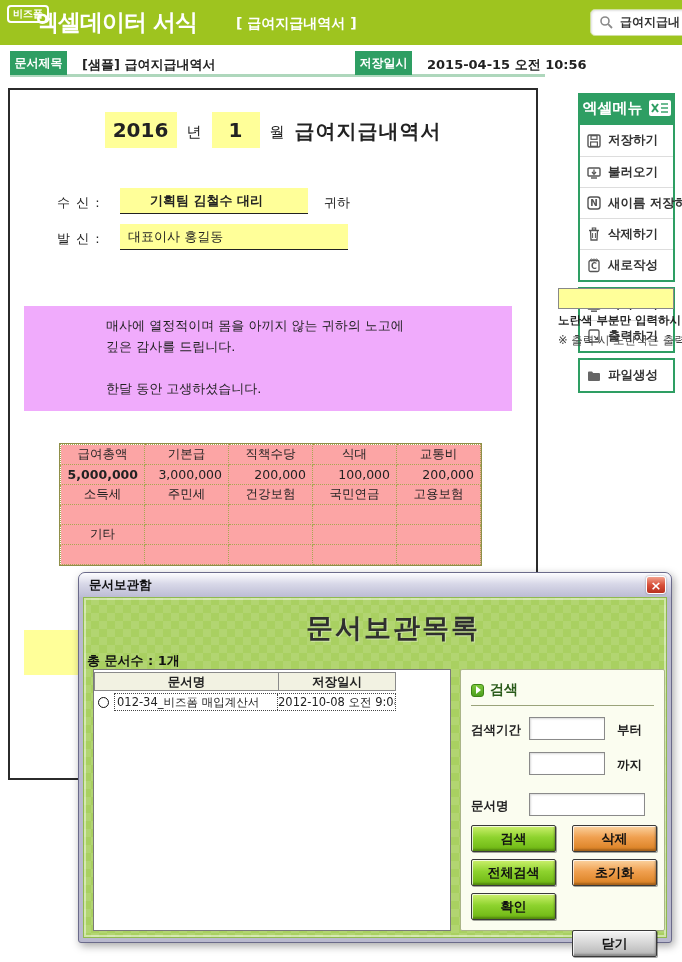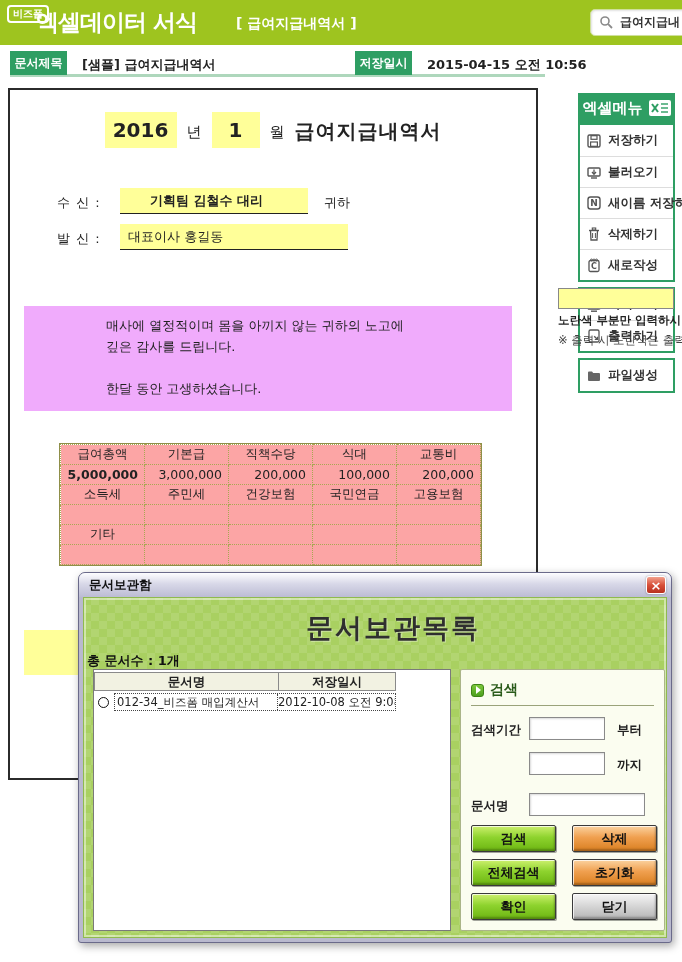--- a/index.html
+++ b/index.html
@@ -120,21 +120,21 @@
   .field-row .fsuffix { position:absolute; left:146px; top:5px; font-size:12.5px; font-weight:bold; color:#222; }
   .field-row.docname { margin-top:17px; }
   .field-row.docname input { width:116px; }
   .btn-grid { position:absolute; left:10px; top:155px; width:186px; display:grid;
               grid-template-columns:1fr 1fr; column-gap:16px; row-gap:7px; }
   .xpbtn { height:27px; font-size:13px; font-weight:bold; color:#111; border:1px solid #3a3a3a; border-radius:2px;
            cursor:pointer; font-family:inherit;
            box-shadow:inset 1px 1px 0 rgba(255,255,255,.75), inset -1px -2px 2px rgba(0,0,0,.25), 1px 1px 0 rgba(0,0,0,.35); }
   .xpbtn.green  { background:linear-gradient(#cdf06e,#8ed32e 45%,#6cb512); }
   .xpbtn.orange { background:linear-gradient(#fbd3a0,#f0a050 45%,#d97f20); }
-  .xpbtn.gray   { background:linear-gradient(#f5f5f5,#d8d8d8 45%,#b5b5b5); }
+  .xpbtn.gray   { background:linear-gradient(#f5f5f5,#d8d8d8 45%,#b5b5b5);margin-top:37px; }
 </style>
 </head>
 <body>
 
 <div class="screen">
 
   <div class="appbar">
     <span class="logo-bubble">비즈폼</span>
     <span class="app-title">엑셀데이터 서식</span>
     <span class="app-subtitle">[ 급여지급내역서 ]</span>

